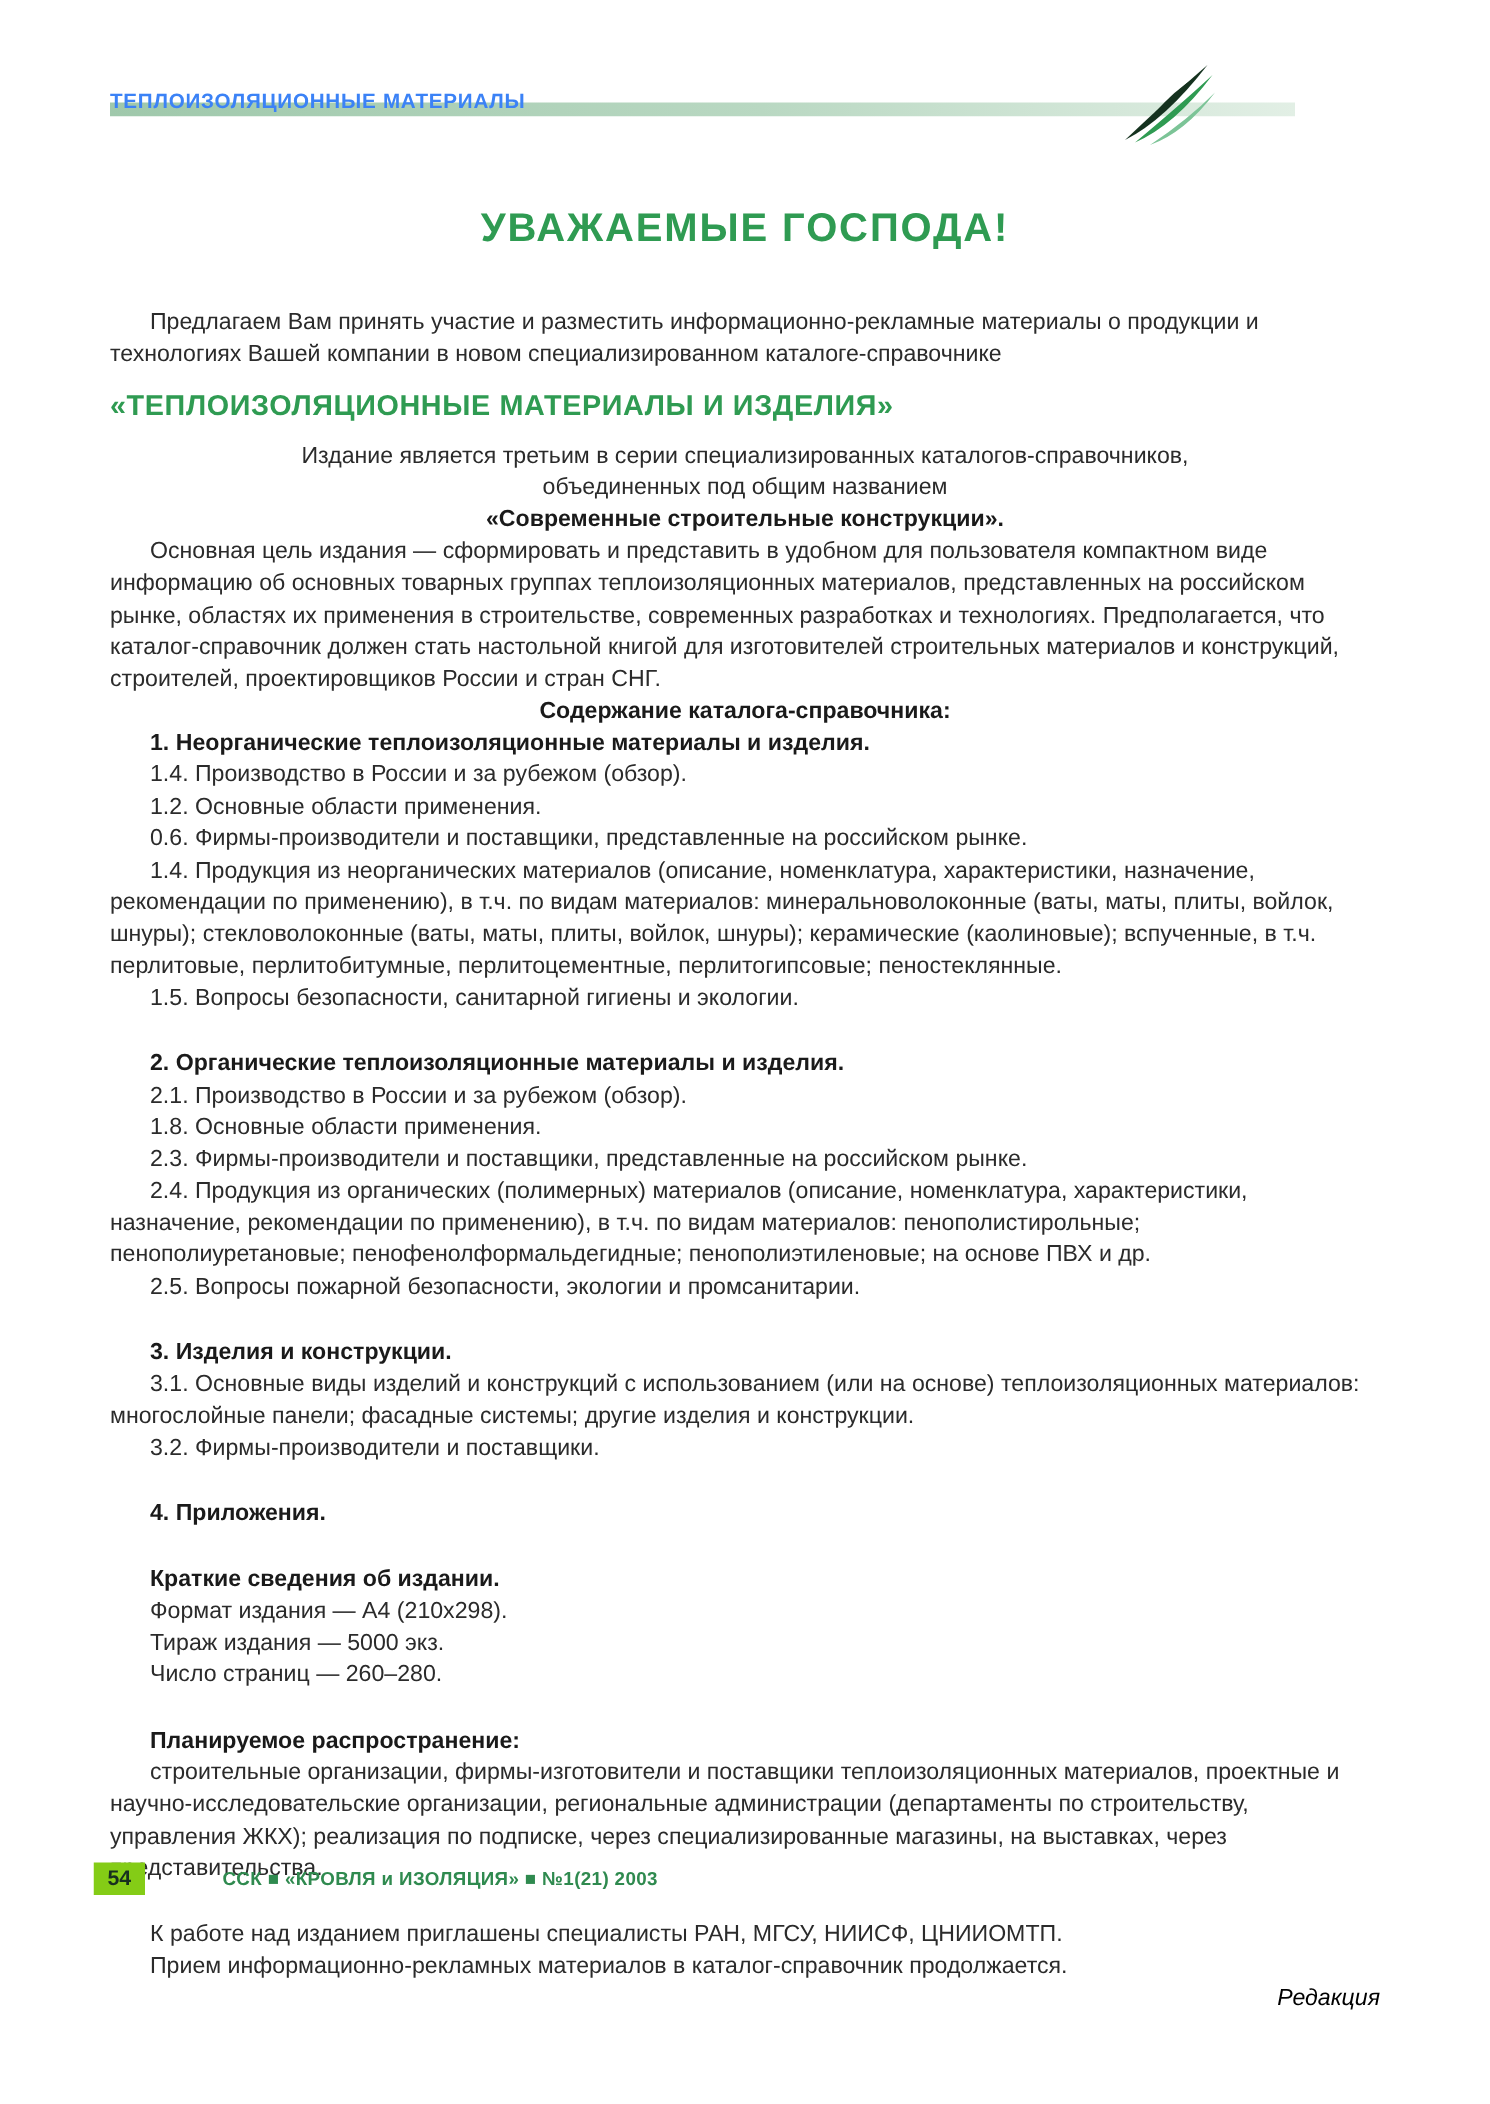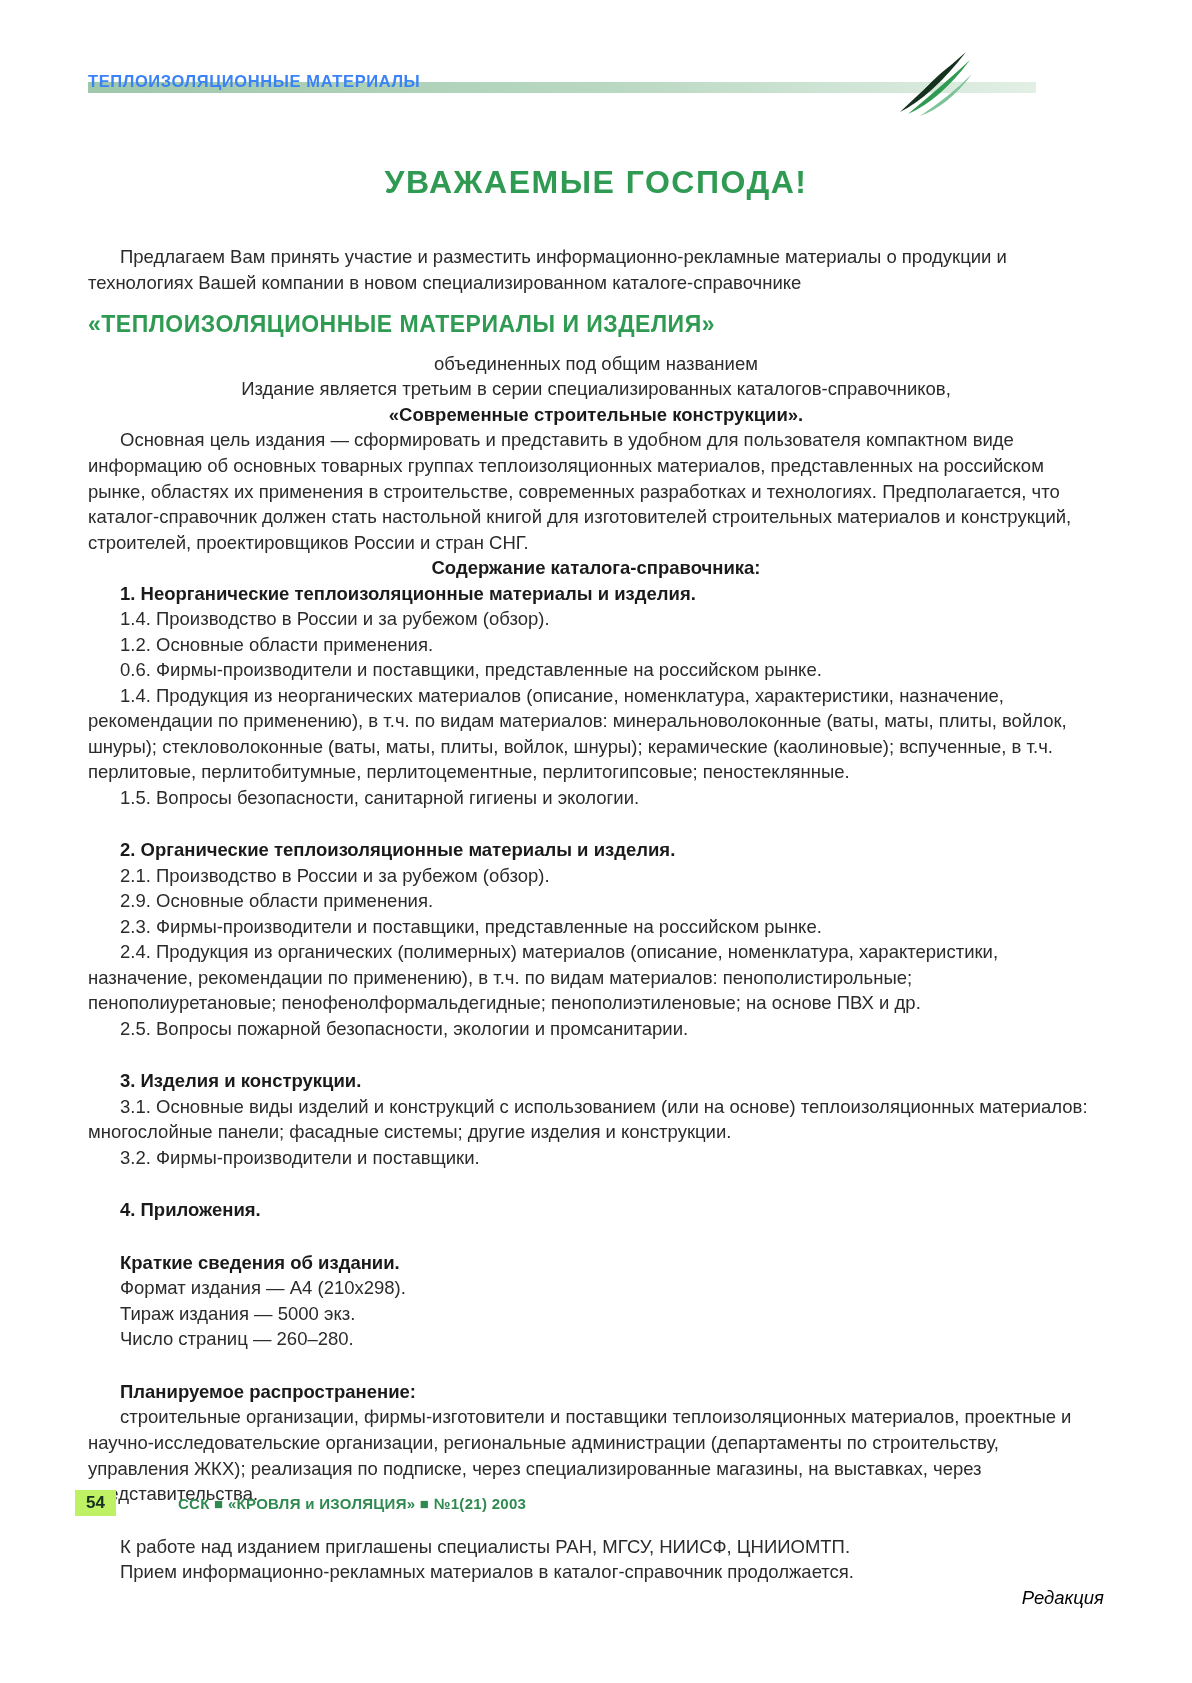--- a/index.html
+++ b/index.html
@@ -55,21 +55,21 @@
   .contents-title { margin-top:28px; }
   .signature {
     text-align:right; font-style:italic; margin-top:22px; color:#000000;
   }
   
   .page-footer {
     position:absolute; top:1490px; left:75px; right:88px;
     display:flex; align-items:center; gap:14px;
   }
   .page-number-box {
-    background:#bef264;
+    background:#84cc16;
     color:#17301f;
     font-weight:bold; font-size:17px;
     padding:3px 11px;
     line-height:20px;
   }
   .imprint {
     font-size:15px; font-weight:bold; color:#2f8a4f; letter-spacing:.3px;padding-left:48px;
   }
 </style>
 </head>
@@ -89,41 +89,41 @@
   </div>
 
   <div class="content">
 
     <h1 class="main-title">УВАЖАЕМЫЕ ГОСПОДА!</h1>
 
     <p class="para indent">Предлагаем Вам принять участие и разместить информационно-рекламные материалы о продукции и технологиях Вашей компании в новом специализированном каталоге-справочнике</p>
 
     <h2 class="catalog-title">«ТЕПЛОИЗОЛЯЦИОННЫЕ МАТЕРИАЛЫ И ИЗДЕЛИЯ»</h2>
 
+    <p class="para center">Издание является третьим в серии специализированных каталогов-справочников,</p>
     <p class="para center">объединенных под общим названием</p>
-    <p class="para center">Издание является третьим в серии специализированных каталогов-справочников,</p>
     <p class="para center bold">«Современные строительные конструкции».</p>
 
     <p class="para indent">Основная цель издания — сформировать и представить в удобном для пользователя компактном виде информацию об основных товарных группах теплоизоляционных материалов, представленных на российском рынке, областях их применения в строительстве, современных разработках и технологиях. Предполагается, что каталог-справочник должен стать настольной книгой для изготовителей строительных материалов и конструкций, строителей, проектировщиков России и стран СНГ.</p>
 
     <p class="para center bold contents-title">Содержание каталога-справочника:</p>
 
     <section>
       <p class="para indent bold">1. Неорганические теплоизоляционные материалы и изделия.</p>
       <p class="para indent">1.4. Производство в России и за рубежом (обзор).</p>
       <p class="para indent">1.2. Основные области применения.</p>
       <p class="para indent">0.6. Фирмы-производители и поставщики, представленные на российском рынке.</p>
       <p class="para indent">1.4. Продукция из неорганических материалов (описание, номенклатура, характеристики, назначение, рекомендации по применению), в т.ч. по видам материалов: минеральноволоконные (ваты, маты, плиты, войлок, шнуры); стекловолоконные (ваты, маты, плиты, войлок, шнуры); керамические (каолиновые); вспученные, в т.ч. перлитовые, перлитобитумные, перлитоцементные, перлитогипсовые; пеностеклянные.</p>
       <p class="para indent">1.5. Вопросы безопасности, санитарной гигиены и экологии.</p>
     </section>
 
     <section class="gap">
       <p class="para indent bold">2. Органические теплоизоляционные материалы и изделия.</p>
       <p class="para indent">2.1. Производство в России и за рубежом (обзор).</p>
-      <p class="para indent">2.9. Основные области применения.</p>
+      <p class="para indent">1.8. Основные области применения.</p>
       <p class="para indent">2.3. Фирмы-производители и поставщики, представленные на российском рынке.</p>
       <p class="para indent">2.4. Продукция из органических (полимерных) материалов (описание, номенклатура, характеристики, назначение, рекомендации по применению), в т.ч. по видам материалов: пенополистирольные; пенополиуретановые; пенофенолформальдегидные; пенополиэтиленовые; на основе ПВХ и др.</p>
       <p class="para indent">2.5. Вопросы пожарной безопасности, экологии и промсанитарии.</p>
     </section>
 
     <section class="gap">
       <p class="para indent bold">3. Изделия и конструкции.</p>
       <p class="para indent">3.1. Основные виды изделий и конструкций с использованием (или на основе) теплоизоляционных материалов: многослойные панели; фасадные системы; другие изделия и конструкции.</p>
       <p class="para indent">3.2. Фирмы-производители и поставщики.</p>
     </section>

